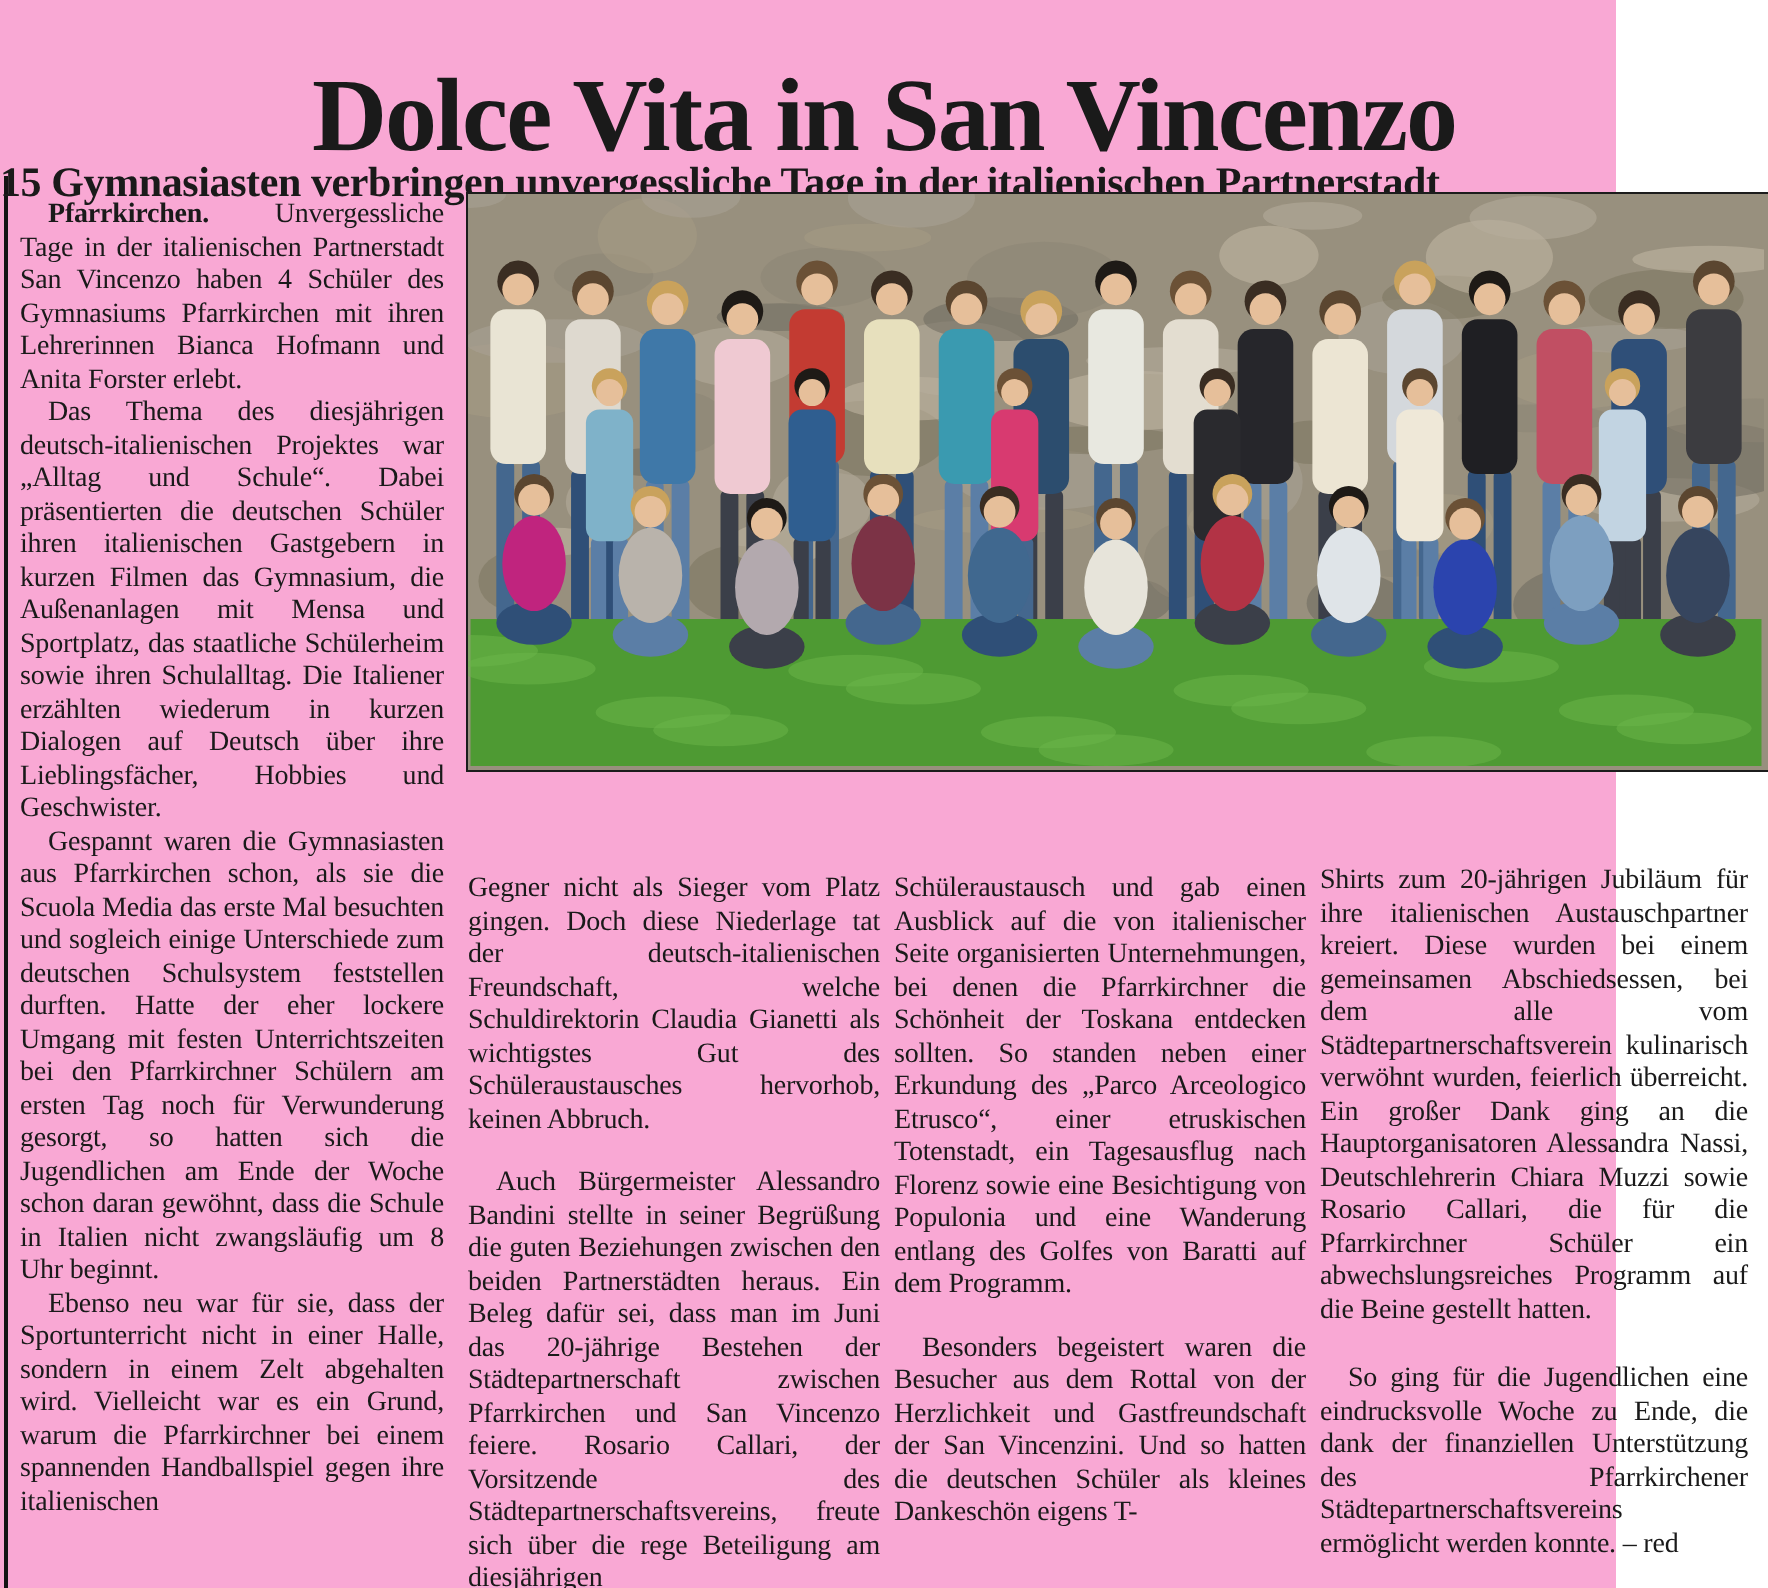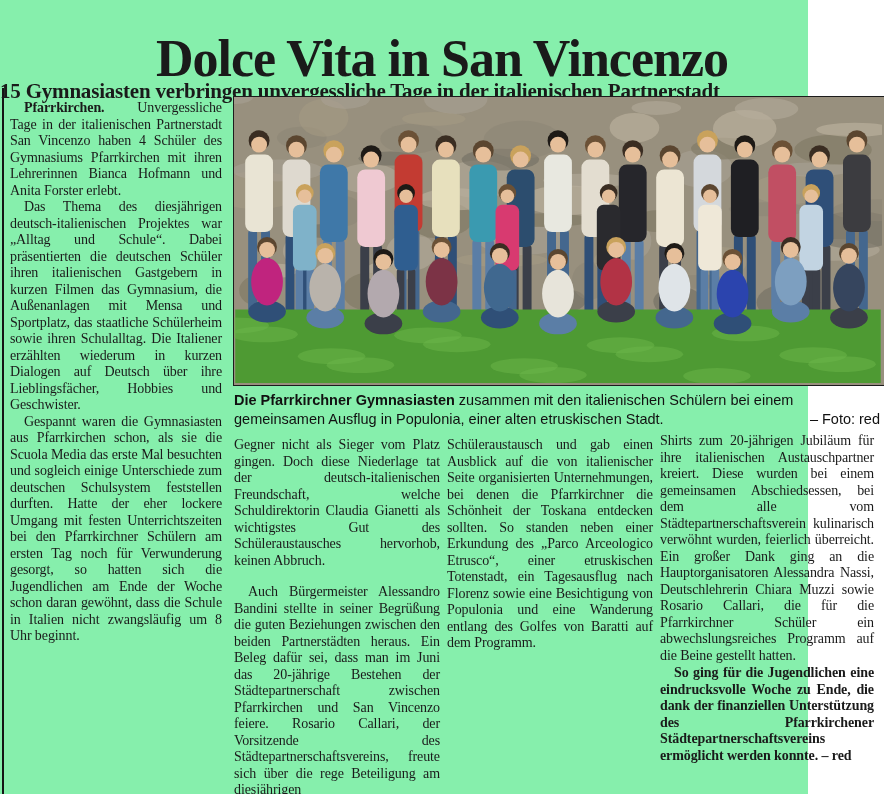--- a/index.html
+++ b/index.html
@@ -1,31 +1,31 @@
 <!DOCTYPE html>
 <html lang="de"><head>
 <meta charset="utf-8">
 <style>
   html,body{margin:0;padding:0;background:#ffffff;}
   body{width:884px;height:794px;overflow:hidden;font-family:"Liberation Serif",serif;color:#1a1a1a;}
-  .page{position:relative;width:808px;height:794px;background:#86efac;}
+  .page{position:relative;width:808px;height:794px;background:#f9a8d4;}
   .left-rule{position:absolute;left:2px;top:88px;width:2px;height:706px;background:#141414;}
   .headline{position:absolute;top:-6px;left:0;width:884px;text-align:center;
     font-size:52px;font-weight:bold;letter-spacing:-1px;white-space:nowrap;}
   .subheadline{position:absolute;top:62px;left:0;width:884px;text-align:left;
     font-size:21px;font-weight:bold;letter-spacing:-0.2px;white-space:nowrap;}
   .col{position:absolute;text-align:justify;font-size:14px;line-height:16.5px;letter-spacing:-0.1px;hyphens:auto;}
   .col p{margin:0;text-indent:14px;}
   .col p.noindent{text-indent:0;}
   .col1{left:10px;top:100px;width:212px;height:694px;}
   .col2{left:234px;top:437px;width:206px;height:357px;}
   .col3{left:447px;top:437px;width:206px;height:357px;}
   .col4{left:660px;top:433px;width:214px;height:357px;}
   .col2 p + p, .col3 p + p{margin-top:15px;}
-  .col4 p + p{margin-top:1px;font-weight:bold;}
+  .col4 p + p{margin-top:18px;}
   .dateline{font-weight:bold;margin-top:35px;}
   .photo{position:absolute;left:233px;top:96px;width:650px;height:288px;
     border:1px solid #1c1c1c;box-sizing:content-box;overflow:hidden;background:#98907e;}
   .photo svg{display:block;}
   .caption{position:absolute;left:234px;top:391px;width:648px;
     font-family:"Liberation Sans",sans-serif;font-size:14.5px;line-height:18.5px;
     text-align:left;color:#111;}
   .caption .cap-bold{font-weight:bold;}
   .caption .credit{position:absolute;right:2px;bottom:0;}
 </style>
@@ -37,20 +37,21 @@
   <div class="left-rule"></div>
 
   <h1 class="headline">Dolce Vita in San Vincenzo</h1>
 
   <h2 class="subheadline">15 Gymnasiasten verbringen unvergessliche Tage in der italienischen Partnerstadt</h2>
 
   <div class="col col1">
     <p><span class="dateline">Pfarrkirchen.</span><span> Unvergessliche Tage in der italienischen Partnerstadt San Vincenzo haben 4 Schüler des Gymnasiums Pfarrkirchen mit ihren Lehrerinnen Bianca Hofmann und Anita Forster erlebt.</span></p>
     <p>Das Thema des diesjährigen deutsch-italienischen Projektes war „Alltag und Schule“. Dabei präsentierten die deutschen Schüler ihren italienischen Gastgebern in kurzen Filmen das Gymnasium, die Außenanlagen mit Mensa und Sportplatz, das staatliche Schülerheim sowie ihren Schulalltag. Die Italiener erzählten wiederum in kurzen Dialogen auf Deutsch über ihre Lieblingsfächer, Hobbies und Geschwister.</p>
     <p>Gespannt waren die Gymnasiasten aus Pfarrkirchen schon, als sie die Scuola Media das erste Mal besuchten und sogleich einige Unterschiede zum deutschen Schulsystem feststellen durften. Hatte der eher lockere Umgang mit festen Unterrichtszeiten bei den Pfarrkirchner Schülern am ersten Tag noch für Verwunderung gesorgt, so hatten sich die Jugendlichen am Ende der Woche schon daran gewöhnt, dass die Schule in Italien nicht zwangsläufig um 8 Uhr beginnt.</p>
+    <p>Ebenso neu war für sie, dass der Sportunterricht nicht in einer Halle, sondern in einem Zelt abgehalten wird. Vielleicht war es ein Grund, warum die Pfarrkirchner bei einem spannenden Handballspiel gegen ihre italienischen</p>
   </div>
 
   <div class="photo">
     <svg width="648" height="286" viewBox="0 0 650 288" xmlns="http://www.w3.org/2000/svg">
         <rect x="0" y="0" width="650" height="288" fill="#98907e"></rect>
         <ellipse cx="0" cy="0" rx="18" ry="7" fill="#aaa295" opacity="0.55"></ellipse>
         <ellipse cx="67" cy="41" rx="25" ry="11" fill="#8d8574" opacity="0.55"></ellipse>
         <ellipse cx="134" cy="82" rx="32" ry="15" fill="#b7ad9c" opacity="0.55"></ellipse>
         <ellipse cx="201" cy="123" rx="39" ry="19" fill="#7c745f" opacity="0.55"></ellipse>
         <ellipse cx="268" cy="164" rx="46" ry="7" fill="#a59a84" opacity="0.55"></ellipse>
@@ -339,32 +340,29 @@
         </g>
         <g transform="translate(618,160)">
           <ellipse cx="0" cy="62" rx="19" ry="11" fill="#3b3f49"></ellipse>
           <ellipse cx="0" cy="32" rx="16" ry="24" fill="#36455e"></ellipse>
           <circle cx="0" cy="-3" r="10" fill="#5b4630"></circle>
           <circle cx="0" cy="0" r="8" fill="#e6bf9a"></circle>
         </g>
       </svg>
   </div>
 
-  <div class="caption">
-    <span class="cap-bold">Die Pfarrkirchner Gymnasiasten</span><span> zusammen mit den italienischen Schülern bei einem gemeinsamen Ausflug in Populonia, einer alten etruskischen Stadt.</span>
-    <span class="credit">–  Foto: red</span>
-  </div>
 
   <div class="col col2">
     <p class="noindent">Gegner nicht als Sieger vom Platz gingen. Doch diese Niederlage tat der deutsch-italienischen Freundschaft, welche Schuldirektorin Claudia Gianetti als wichtigstes Gut des Schüleraustausches hervorhob, keinen Abbruch.</p>
     <p>Auch Bürgermeister Alessandro Bandini stellte in seiner Begrüßung die guten Beziehungen zwischen den beiden Partnerstädten heraus. Ein Beleg dafür sei, dass man im Juni das 20-jährige Bestehen der Städtepartnerschaft zwischen Pfarrkirchen und San Vincenzo feiere. Rosario Callari, der Vorsitzende des Städtepartnerschaftsvereins, freute sich über die rege Beteiligung am diesjährigen</p>
   </div>
 
   <div class="col col3">
     <p class="noindent">Schüleraustausch und gab einen Ausblick auf die von italienischer Seite organisierten Unternehmungen, bei denen die Pfarrkirchner die Schönheit der Toskana entdecken sollten. So standen neben einer Erkundung des „Parco Arceologico Etrusco“, einer etruskischen Totenstadt, ein Tagesausflug nach Florenz sowie eine Besichtigung von Populonia und eine Wanderung entlang des Golfes von Baratti auf dem Programm.</p>
+    <p>Besonders begeistert waren die Besucher aus dem Rottal von der Herzlichkeit und Gastfreundschaft der San Vincenzini. Und so hatten die deutschen Schüler als kleines Dankeschön eigens T-</p>
   </div>
 
   <div class="col col4">
     <p class="noindent">Shirts zum 20-jährigen Jubiläum für ihre italienischen Austauschpartner kreiert. Diese wurden bei einem gemeinsamen Abschiedsessen, bei dem alle vom Städtepartnerschaftsverein kulinarisch verwöhnt wurden, feierlich überreicht. Ein großer Dank ging an die Hauptorganisatoren Alessandra Nassi, Deutschlehrerin Chiara Muzzi sowie Rosario Callari, die für die Pfarrkirchner Schüler ein abwechslungsreiches Programm auf die Beine gestellt hatten.</p>
     <p>So ging für die Jugendlichen eine eindrucksvolle Woche zu Ende, die dank der finanziellen Unterstützung des Pfarrkirchener Städtepartnerschaftsvereins ermöglicht werden konnte.  –  red</p>
   </div>
 
 </div>
 
 </body></html>

